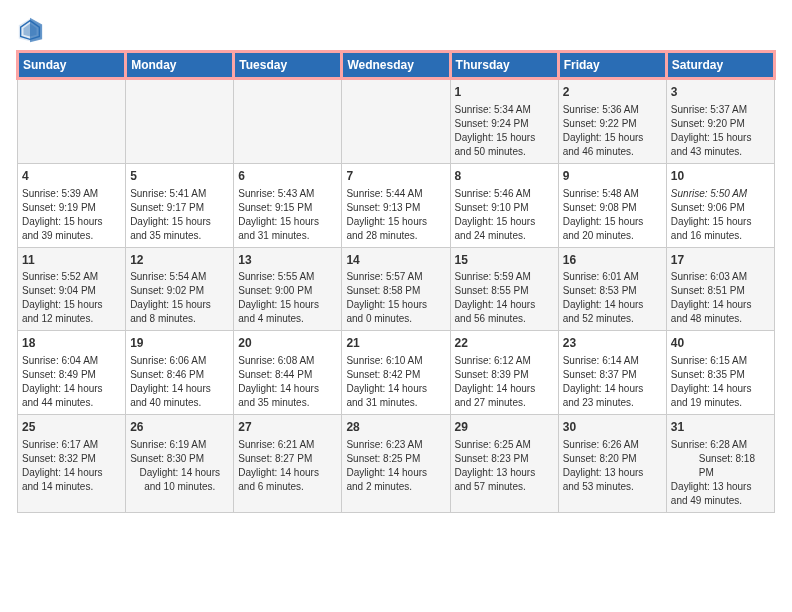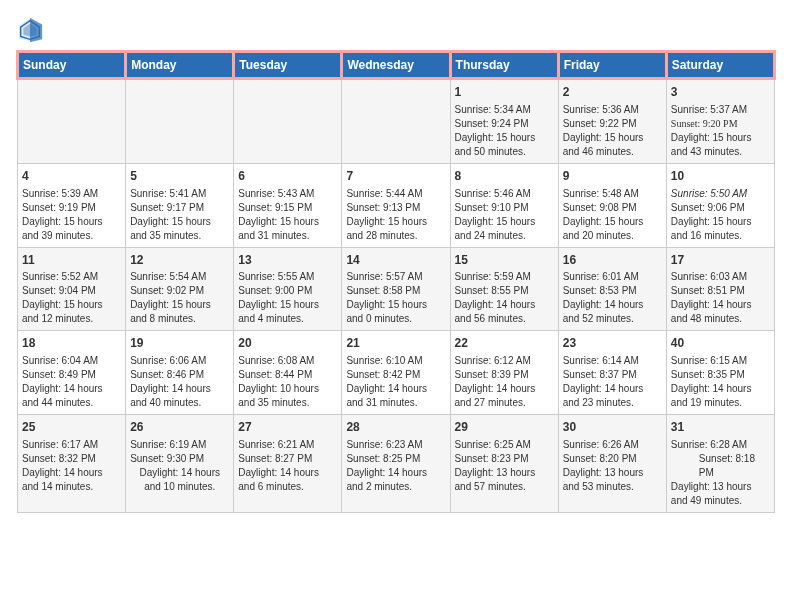--- a/index.html
+++ b/index.html
@@ -133,21 +133,21 @@
         </td>
         <td>
           <span class="day-num">2</span>
           <span style="display: block;">Sunrise: 5:36 AM</span>
           <span style="display: block;">Sunset: 9:22 PM</span>
           <span style="display: block;">Daylight: 15 hours and 46 minutes.</span>
         </td>
         <td>
           <span class="day-num">3</span>
           <span style="display: block;">Sunrise: 5:37 AM</span>
-          <span style="display: block; font-family: Liberation Serif, serif;">Sunset: 9:20 PM</span>
+          <span style="display: block;">Sunset: 9:20 PM</span>
           <span style="display: block;">Daylight: 15 hours and 43 minutes.</span>
         </td>
       </tr>
       <tr>
         <td>
           <span class="day-num">4</span>
           <span style="display: block;">Sunrise: 5:39 AM</span>
           <span style="display: block;">Sunset: 9:19 PM</span>
           <span style="display: block;">Daylight: 15 hours and 39 minutes.</span>
         </td>
@@ -242,21 +242,21 @@
         <td>
           <span class="day-num">19</span>
           <span style="display: block;">Sunrise: 6:06 AM</span>
           <span style="display: block;">Sunset: 8:46 PM</span>
           <span style="display: block;">Daylight: 14 hours and 40 minutes.</span>
         </td>
         <td>
           <span class="day-num">20</span>
           <span style="display: block;">Sunrise: 6:08 AM</span>
           <span style="display: block;">Sunset: 8:44 PM</span>
-          <span style="display: block;">Daylight: 10 hours and 35 minutes.</span>
+          <span style="display: block;">Daylight: 14 hours and 35 minutes.</span>
         </td>
         <td>
           <span class="day-num">21</span>
           <span style="display: block;">Sunrise: 6:10 AM</span>
           <span style="display: block;">Sunset: 8:42 PM</span>
           <span style="display: block;">Daylight: 14 hours and 31 minutes.</span>
         </td>
         <td>
           <span class="day-num">22</span>
           <span style="display: block;">Sunrise: 6:12 AM</span>
@@ -279,21 +279,21 @@
       <tr>
         <td>
           <span class="day-num">25</span>
           <span style="display: block;">Sunrise: 6:17 AM</span>
           <span style="display: block;">Sunset: 8:32 PM</span>
           <span style="display: block;">Daylight: 14 hours and 14 minutes.</span>
         </td>
         <td>
           <span class="day-num">26</span>
           <span style="display: block;">Sunrise: 6:19 AM</span>
-          <span style="display: block;">Sunset: 9:30 PM</span>
+          <span style="display: block;">Sunset: 8:30 PM</span>
           <span style="display: block; text-align: center;">Daylight: 14 hours and 10 minutes.</span>
         </td>
         <td>
           <span class="day-num">27</span>
           <span style="display: block;">Sunrise: 6:21 AM</span>
           <span style="display: block;">Sunset: 8:27 PM</span>
           <span style="display: block;">Daylight: 14 hours and 6 minutes.</span>
         </td>
         <td>
           <span class="day-num">28</span>

